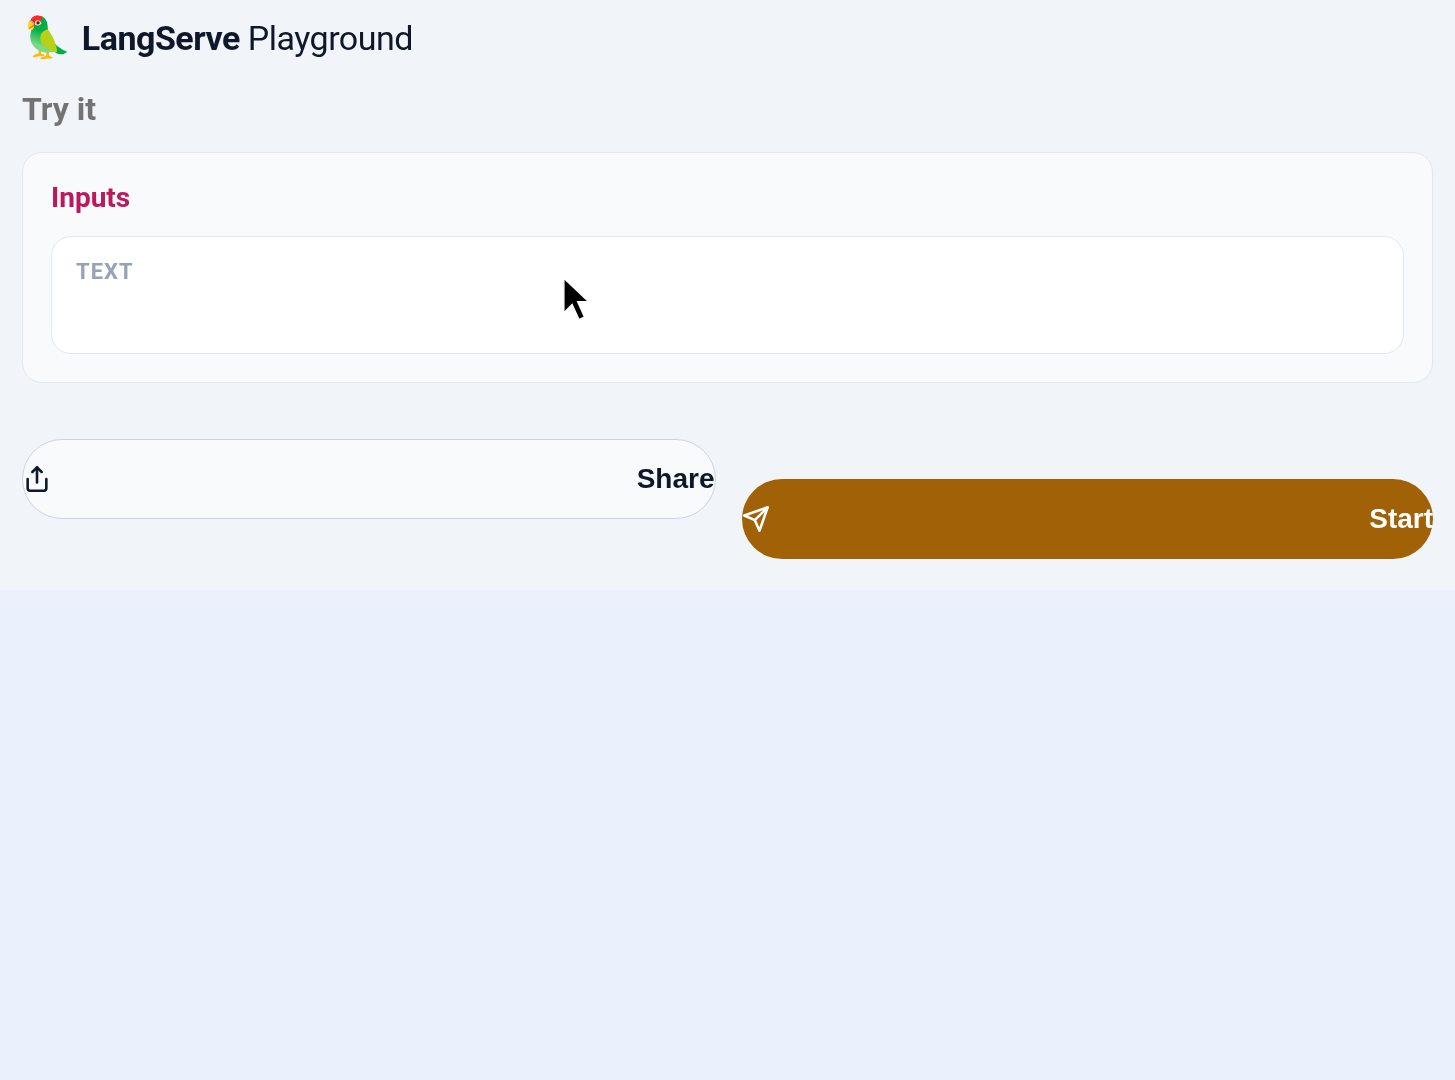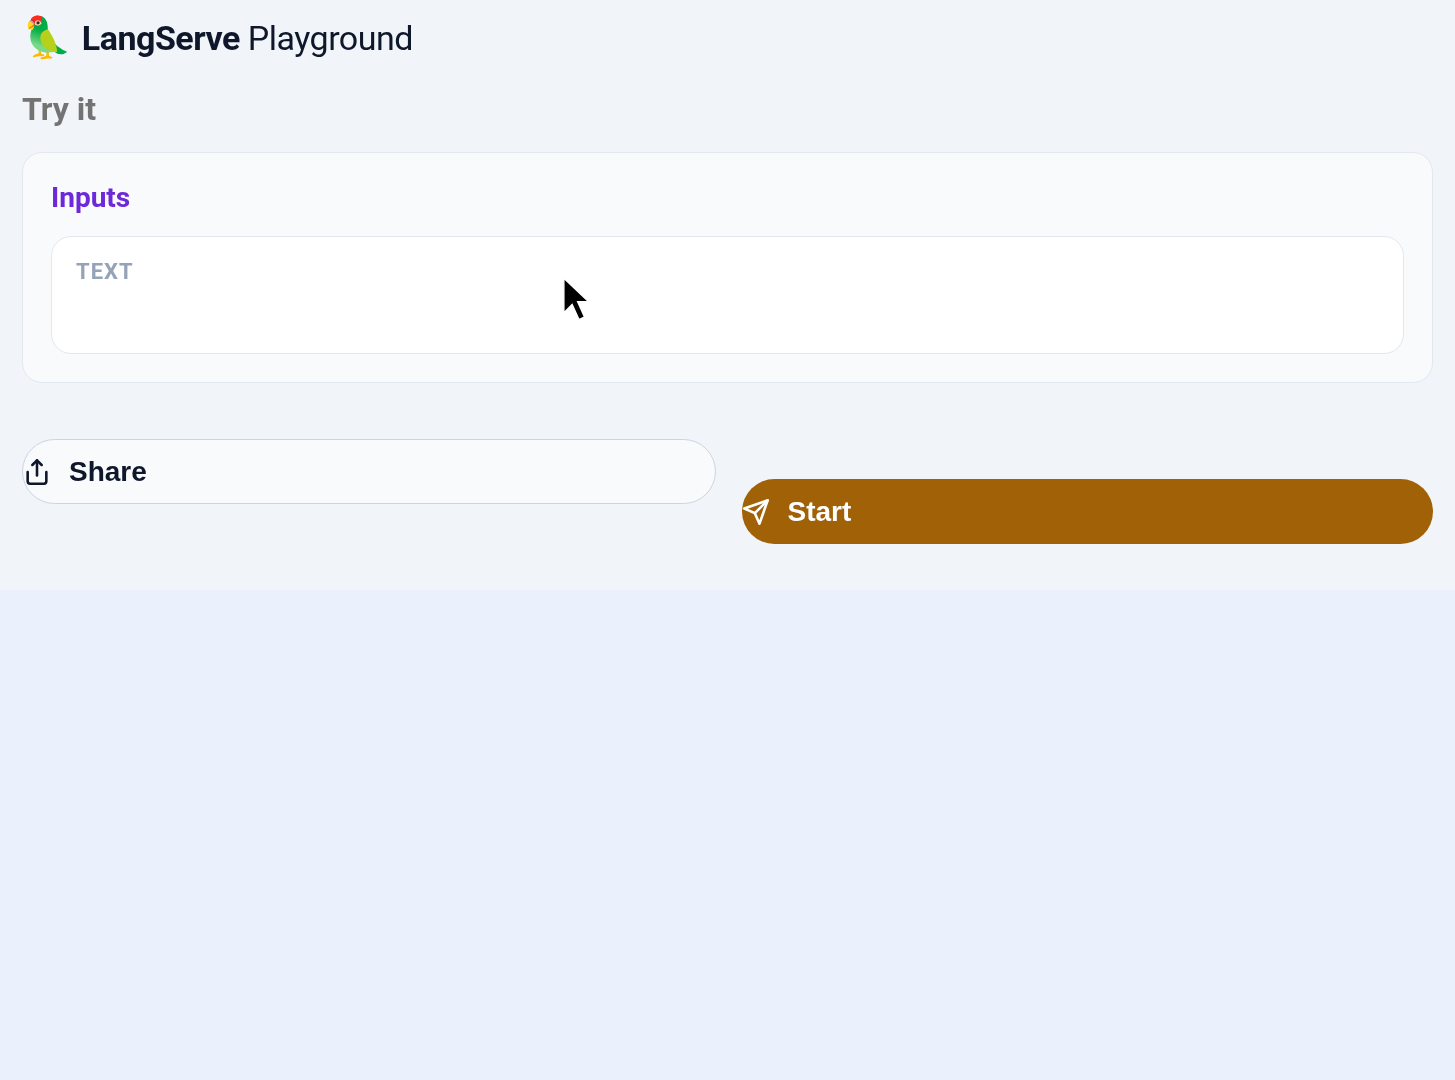--- a/index.html
+++ b/index.html
@@ -47,21 +47,21 @@
     .card {
       background: #f8fafc;
       border: 1px solid #e2e8f0;
       border-radius: 20px;
       padding: 28px;
       margin-bottom: 56px;
     }
     .card-title {
       font-size: 28px;
       font-weight: 700;
-      color: #6d28d9;
+      color: #be185d;
       margin-bottom: 22px;
     }
     .input-box {
       background: #ffffff;
       border: 1px solid #e2e8f0;
       border-radius: 20px;
       padding: 22px 24px;
       min-height: 118px;
     }
     .input-label {
@@ -69,25 +69,25 @@
       font-weight: 700;
       color: #94a3b8;
       letter-spacing: 1px;
     }
     .button-row {
       display: flex;
       gap: 26px;
     }
     .btn {
       flex: 1;
-      height: 65px;
+      height: 80px;
       border-radius: 40px;
       display: flex;
       align-items: center;
-      justify-content: flex-start;
+      justify-content: space-between;
       gap: 18px;
       font-size: 28px;
       font-weight: 600;
       cursor: pointer;
       border: none;
     }
     .btn-share {
       background: #f8fafc;
       border: 1px solid #cbd5e1;
       color: #0f172a;

